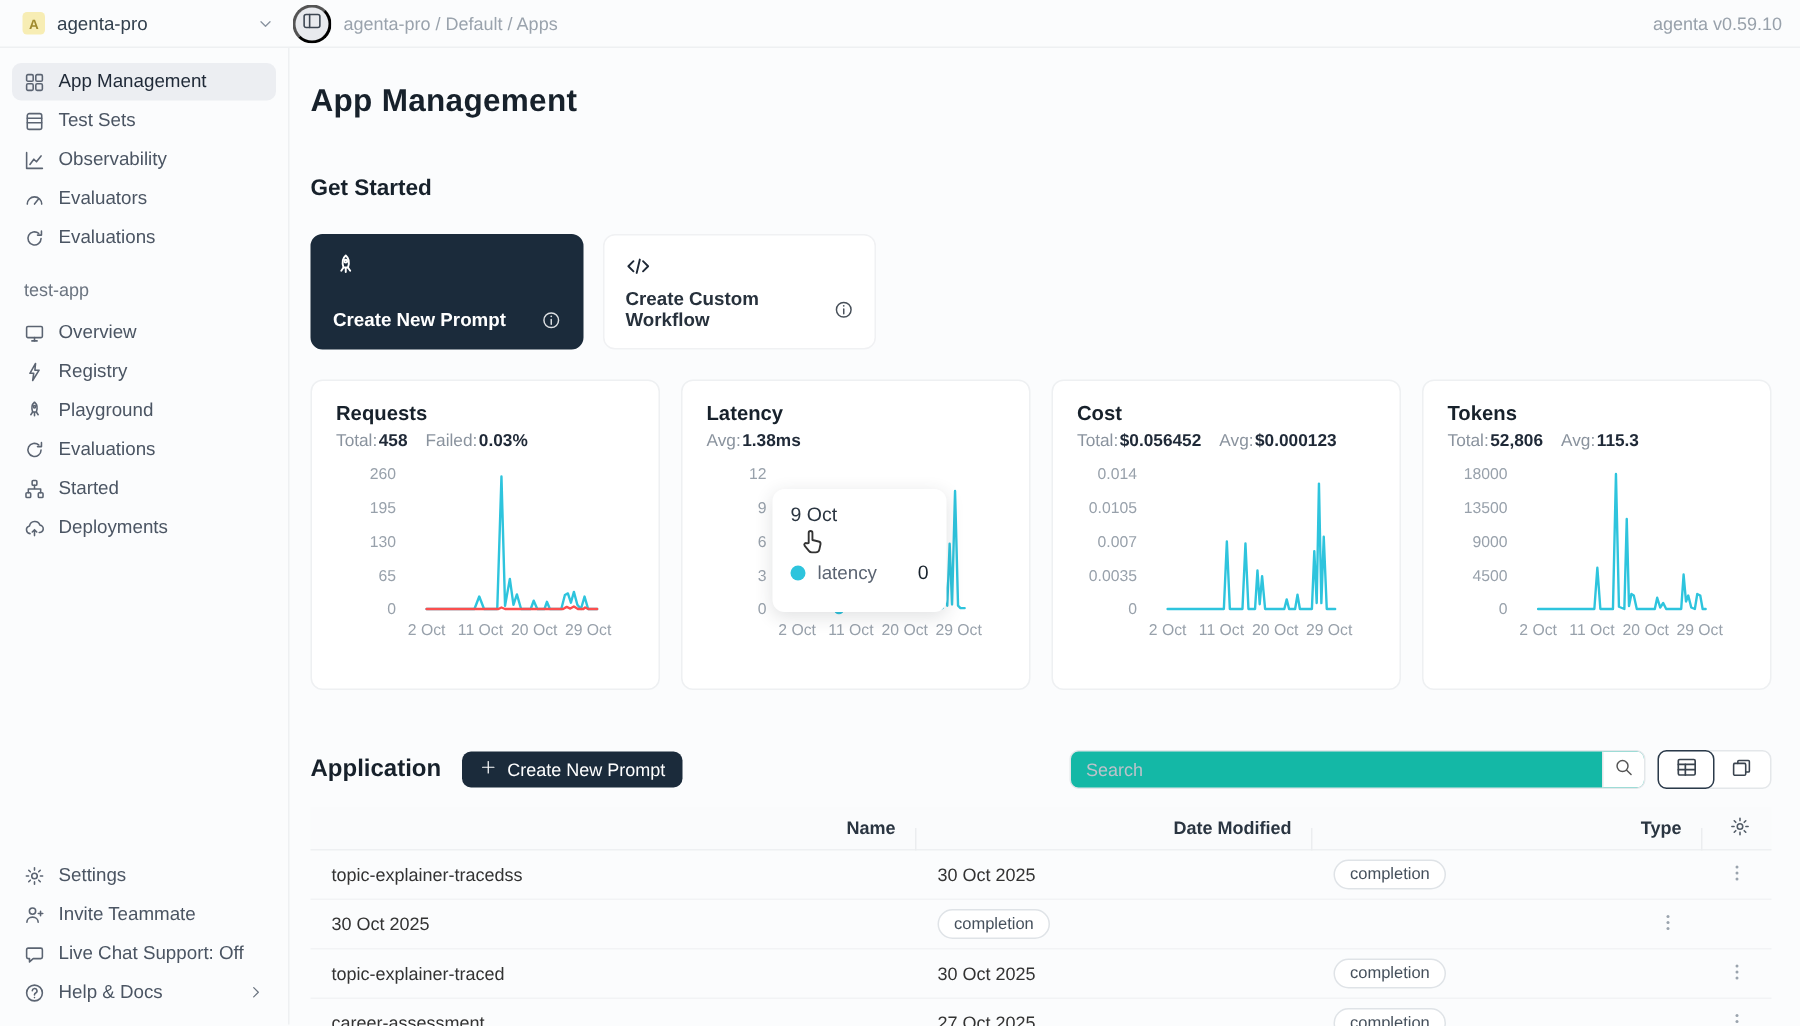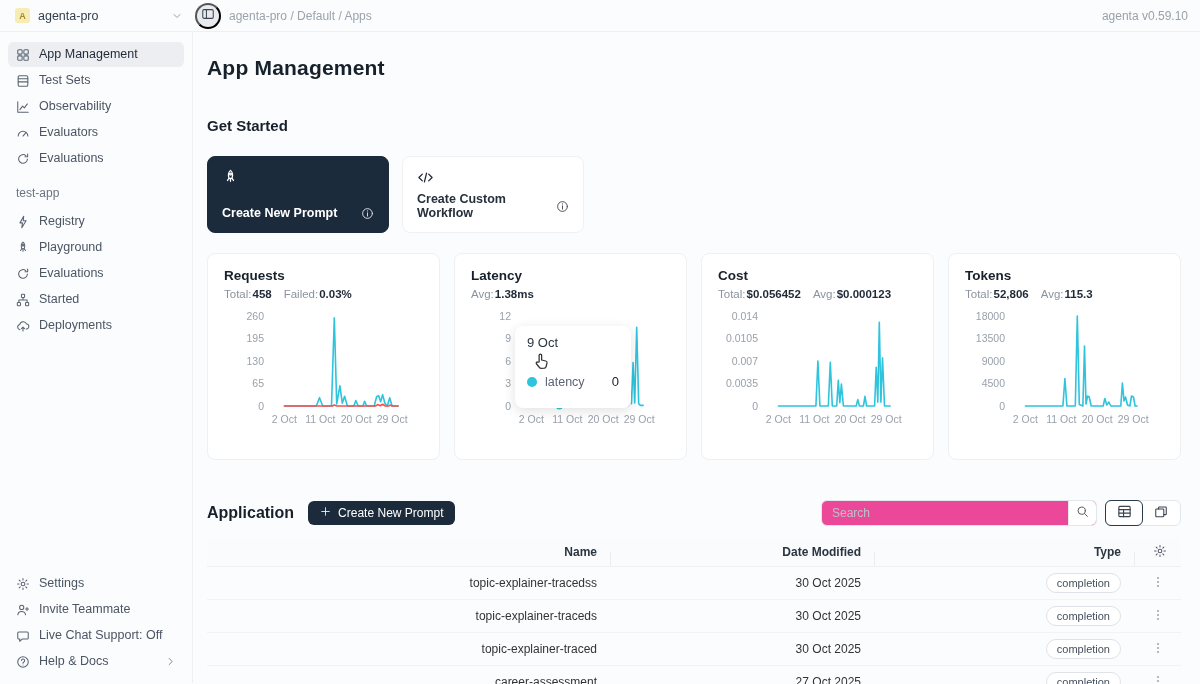--- a/index.html
+++ b/index.html
@@ -59,42 +59,42 @@
   .tt-dot { width:10px; height:10px; border-radius:50%; flex:none; }
   .tt-val { margin-left:auto; color:#17212b; font-size:13px; }
   .tt-cursor { position:absolute; left:16px; top:25px; }
   
   .app-header { display:flex; align-items:center; margin-top:40px; height:26px; }
   .app-heading { font-size:16px; font-weight:700; color:#17212b; margin:0; }
   .dark-pill { margin-left:14px; background:#1b2b3b; color:#fff; border:none; border-radius:6px;
     height:24px; padding:0 12px; font-size:12px; display:flex; align-items:center; gap:7px;
     font-family:inherit; cursor:pointer; }
   .right-controls { margin-left:auto; display:flex; gap:8px; align-items:center; }
-  .search-box { width:276px; height:26px; border:1px solid #e4e7ea; border-radius:6px; background:#ec4899;
+  .search-box { width:384px; height:26px; border:1px solid #e4e7ea; border-radius:6px; background:#14b8a6;
     display:flex; overflow:hidden; }
   .search-box input { flex:1; border:none; outline:none; background:transparent; padding:0 10px;
     font-size:12px; color:#333; font-family:inherit; }
   .search-box input::placeholder { color:#bcc2ca; }
   .search-btn { width:28px; border:none; border-left:1px solid #e4e7ea; background:#fff; color:#555;
     display:flex; align-items:center; justify-content:center; cursor:pointer; }
   .view-toggle { display:flex; border:1px solid #e4e7ea; border-radius:6px; background:#fff; height:26px; }
   .view-btn { width:38px; display:flex; align-items:center; justify-content:center; color:#39434e;
     background:none; border:none; cursor:pointer; }
   .view-btn.selected { border:1.5px solid #2b3a4a; border-radius:6px; margin:-1px; }
   
   .app-table { margin-top:12px; }
   .t-head { display:grid; grid-template-columns:404px 264px 260px 1fr; height:29px; align-items:center;
     background:#fafbfc; border-bottom:1px solid #eef0f2; font-size:12px; font-weight:700; color:#2a3541; }
   .t-head > div { padding:0 14px; position:relative;text-align:right; }
   .t-head > div:not(:last-child)::after { content:""; position:absolute; right:0; top:7px; height:15px;
     width:1px; background:#ebedef; }
   .t-head .col-actions { text-align:right; color:#525c67; }
   .t-row { display:grid; grid-template-columns:404px 264px 260px 1fr; height:33px; align-items:center;
     border-bottom:1px solid #f2f3f5; font-size:12px; color:#333; cursor:pointer; }
-  .t-row > div { padding:0 14px;text-align:right; }
+  .t-row > div { padding:0 14px; }
   .badge { display:inline-block; border:1px solid #dfe3e7; border-radius:11px; padding:3px 10px;
     font-size:11px; color:#45505c; background:#fff; line-height:12px; }
   .cell-actions { text-align:right; color:#9aa3ad; }
   .dots-btn { background:none; border:none; color:#9aa3ad; cursor:pointer; padding:2px; display:inline-flex; }
 </style>
 </head>
 <body>
 
 <header class="topbar">
   <div class="ws">
@@ -163,20 +163,30 @@
             <svg viewBox="0 0 16 16" width="14" height="14" fill="none" stroke="currentColor" stroke-width="1.2" stroke-linecap="round" stroke-linejoin="round">
               <path d="M13 8 a5 5 0 1 1 -1.8 -3.9"></path>
               <path d="M13.3 2.4 v3 h-3"></path>
             </svg>
           </span>
           <span>Evaluations</span>
         </div>
       </nav>
     <div class="section-label">test-app</div>
     <nav id="sidebar-app">
+        <div class="nav-item">
+          <span class="nav-icon">
+            <svg viewBox="0 0 16 16" width="14" height="14" fill="none" stroke="currentColor" stroke-width="1.2" stroke-linecap="round" stroke-linejoin="round">
+              <rect x="2" y="3" width="12" height="8.5" rx="1"></rect>
+              <line x1="6" y1="14" x2="10" y2="14"></line>
+              <line x1="8" y1="11.5" x2="8" y2="14"></line>
+            </svg>
+          </span>
+          <span>Overview</span>
+        </div>
         <div class="nav-item">
           <span class="nav-icon">
             <svg viewBox="0 0 16 16" width="14" height="14" fill="none" stroke="currentColor" stroke-width="1.2" stroke-linecap="round" stroke-linejoin="round">
               <path d="M8.8 1.5 L4.5 9 H7.4 L6.6 14.5 L11.5 6.6 H8.3 Z"></path>
             </svg>
           </span>
           <span>Registry</span>
         </div>
         <div class="nav-item">
           <span class="nav-icon">
@@ -454,21 +464,20 @@
             <div><span class="badge">completion</span></div>
             <div class="cell-actions"><button class="dots-btn">
                 <span><svg viewBox="0 0 16 16" width="14" height="14" fill="none" stroke="currentColor" stroke-width="1.2" stroke-linecap="round" stroke-linejoin="round">
                     <circle cx="8" cy="3.4" r="1.15" fill="currentColor" stroke="none"></circle>
                     <circle cx="8" cy="8" r="1.15" fill="currentColor" stroke="none"></circle>
                     <circle cx="8" cy="12.6" r="1.15" fill="currentColor" stroke="none"></circle>
                   </svg></span>
               </button></div>
           </div>
           <div class="t-row">
-            <div>topic-explainer-traceds</div>
             <div>30 Oct 2025</div>
             <div><span class="badge">completion</span></div>
             <div class="cell-actions"><button class="dots-btn">
                 <span><svg viewBox="0 0 16 16" width="14" height="14" fill="none" stroke="currentColor" stroke-width="1.2" stroke-linecap="round" stroke-linejoin="round">
                     <circle cx="8" cy="3.4" r="1.15" fill="currentColor" stroke="none"></circle>
                     <circle cx="8" cy="8" r="1.15" fill="currentColor" stroke="none"></circle>
                     <circle cx="8" cy="12.6" r="1.15" fill="currentColor" stroke="none"></circle>
                   </svg></span>
               </button></div>
           </div>

